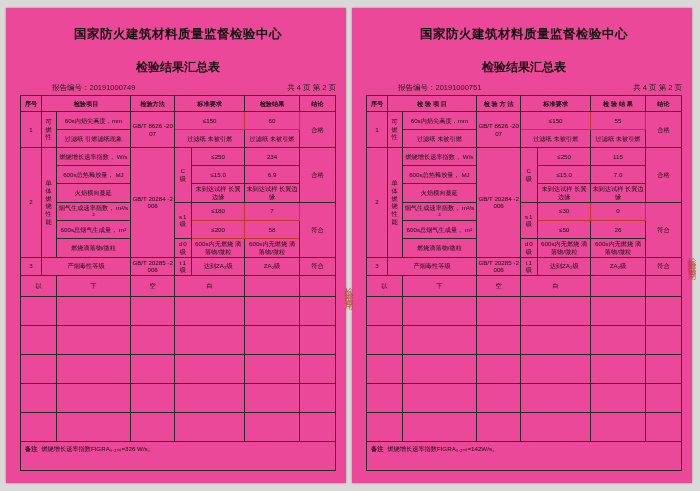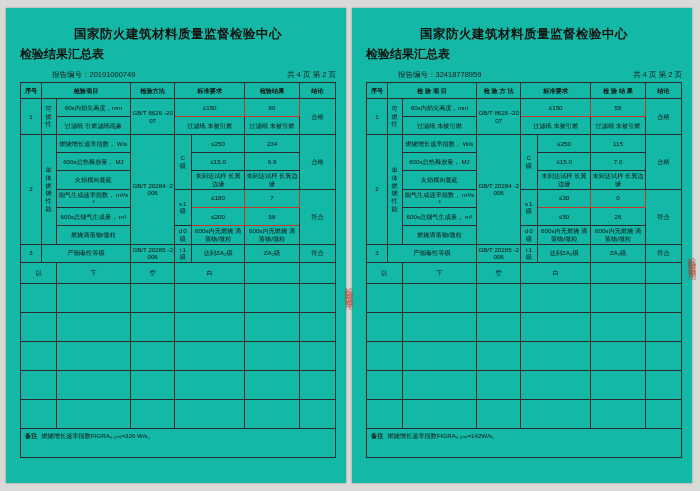--- a/index.html
+++ b/index.html
@@ -8,42 +8,43 @@
     background:#d9d9d7;
     font-family:"Liberation Sans","DejaVu Sans",sans-serif;
     overflow:hidden;
     position:relative;
   }
   .page{
     position:absolute;
     top:8px;
     width:340px;
     height:475px;
-    background:#14b8a6;
+    background:#ec4899;
     box-shadow:0 0 2px rgba(0,0,0,.35);
   }
   #page-left{left:6px;}
   #page-right{left:352px;}
   .inner{
     position:absolute;
     left:14px;right:10px;top:18px;bottom:12px;
   }
   .title1{
     text-align:center;
     font-family:"DejaVu Sans","Liberation Sans",sans-serif;
     font-weight:bold;
     font-size:12.5px;
     letter-spacing:.5px;
     color:#14120f;
   }
   .title2{
+    text-align:center;
     font-family:Liberation Serif, serif;
     font-weight:bold;
     font-size:12px;
-    margin-top:3px;
+    margin-top:16px;
     color:#14120f;
   }
   .metaline{
     display:flex;
     justify-content:space-between;
     font-size:7.5px;
     margin-top:7px;
     margin-bottom:2px;
     color:#1a1a1a;
     margin-left:32px;
@@ -269,21 +270,21 @@
       <span>燃烧增长速率指数FIGRA₀.₂ₘⱼ=326 W/s。</span>
     </div>
   </div>
 </div>
 
 <div class="page" id="page-right">
   <div class="inner">
     <div class="title1">国家防火建筑材料质量监督检验中心</div>
     <div class="title2">检验结果汇总表</div>
     <div class="metaline">
-      <span><span>报告编号：</span><span>32418778959</span></span>
+      <span><span>报告编号：</span><span>20191000751</span></span>
       <span>共 4 页 第 2 页</span>
     </div>
 
     <table class="main">
       <colgroup>
         <col style="width:20px">
         <col style="width:14px">
         <col style="width:70px">
         <col style="width:42px">
         <col style="width:16px">

